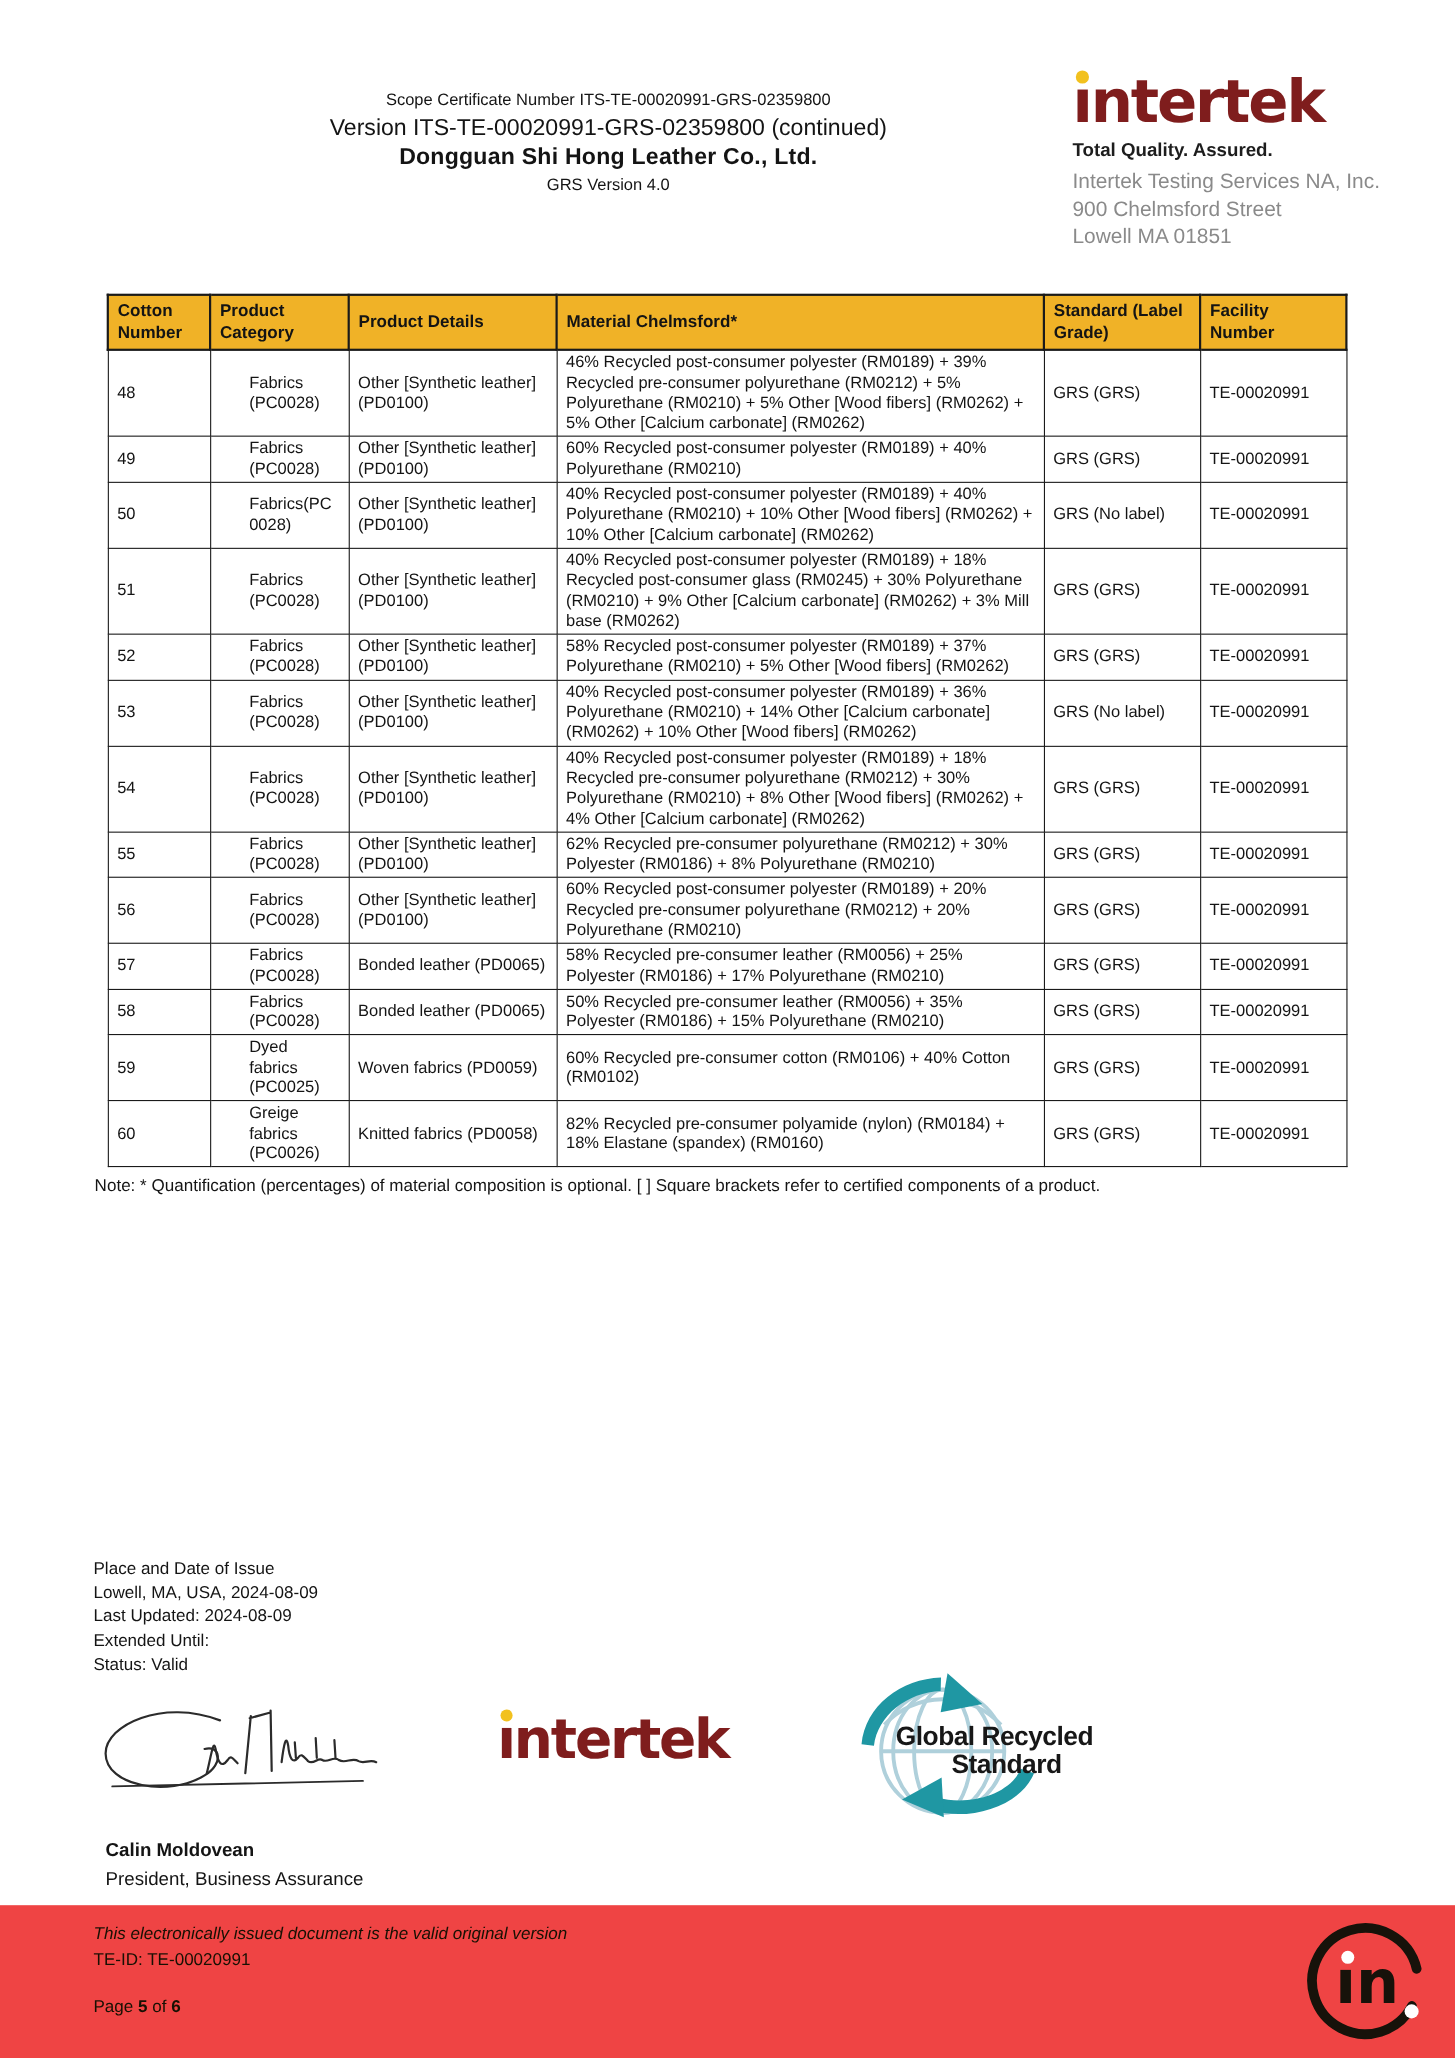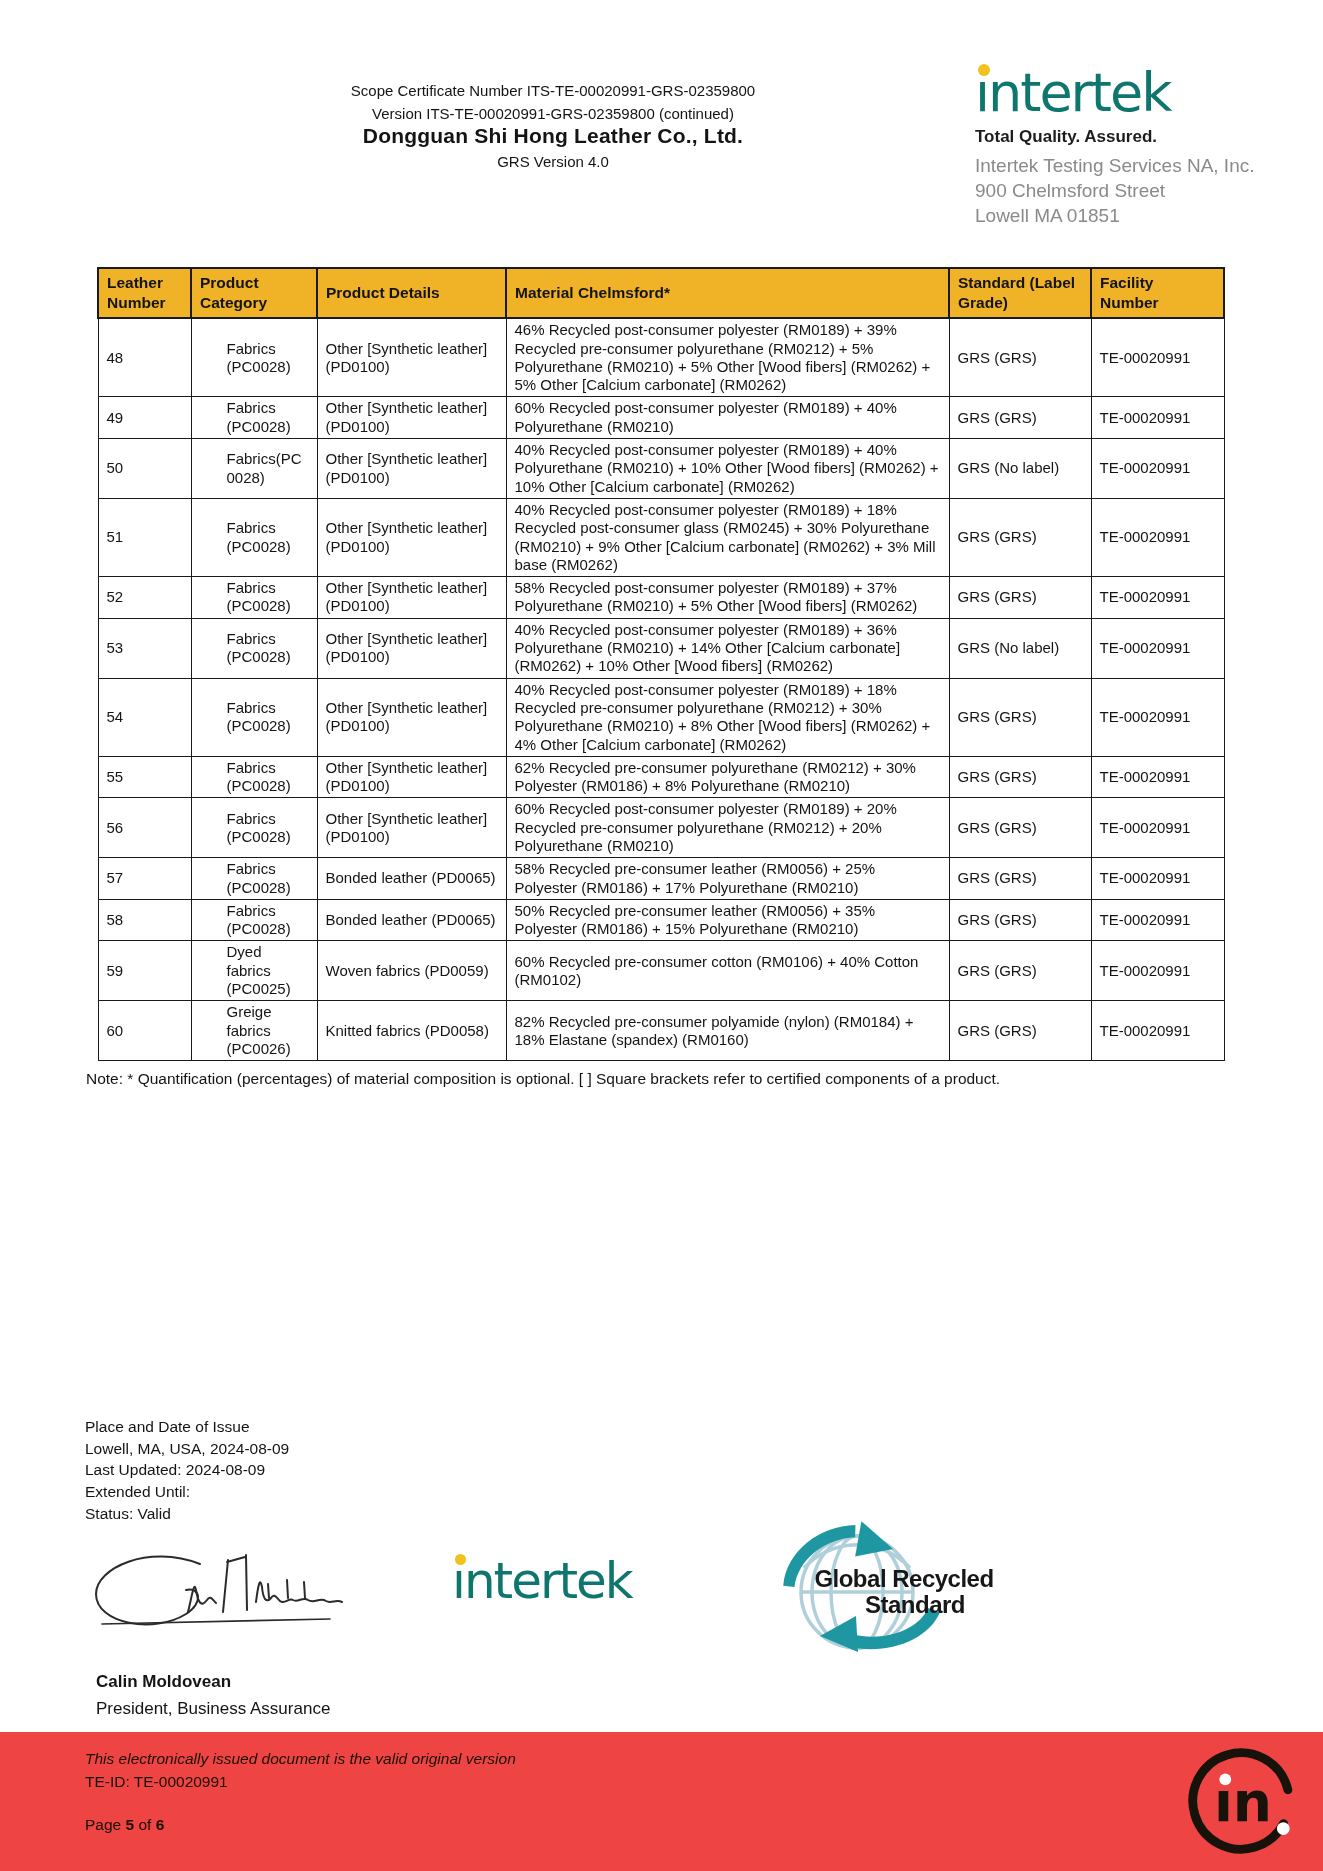--- a/index.html
+++ b/index.html
@@ -5,27 +5,27 @@
   html,body { margin:0; padding:0; background:#e8e8e8; }
   .page {
     position:relative; width:1323px; height:1871px; margin:0 auto;
     background:#ffffff; overflow:hidden;
     font-family:"Liberation Sans", sans-serif; color:#141414;
   }
 
   
   .header-center { position:absolute; left:238px; top:82px; width:630px; text-align:center; }
   .scope-line   { font-size:15px; }
-  .version-line { font-size:15px; margin-top:6px; }
+  .version-line { font-size:21px; margin-top:6px; }
   .company-line { font-size:21px; font-weight:bold; margin-top:2px; letter-spacing:0.2px; }
   .grs-version  { font-size:15px; margin-top:5px; }
 
   .brand { position:absolute; left:975px; top:66px; width:280px; }
   .logotype { position:relative; display:inline-block;
-    font-family:"DejaVu Sans", sans-serif; font-weight:normal; color:#0f766e;
+    font-family:"DejaVu Sans", sans-serif; font-weight:bold; color:#7f1d1d;
     letter-spacing:-2px; line-height:1; }
   .brand .logotype { font-size:54px; }
   .logo-dot { position:absolute; border-radius:50%; background:#F2C11E; }
   .brand .logo-dot { width:12px; height:12px; left:3px; top:-2px; }
   .brand-tagline { font-size:17px; font-weight:bold; color:#1d1d1d; margin-top:7px; }
   .brand-address { font-size:19px; color:#8a8a8a; margin-top:6px; line-height:1.32; }
 
   
   .table-wrap { position:absolute; left:97px; top:267px; width:1126px; }
   table.products { border-collapse:collapse; width:100%; table-layout:fixed; }
@@ -102,21 +102,21 @@
       <colgroup>
         <col class="col-number">
           <col class="col-category">
           <col class="col-details">
         <col class="col-composition">
           <col class="col-standard">
           <col class="col-facility">
       </colgroup>
       <thead>
         <tr>
-          <th>Leather Number</th>
+          <th>Cotton Number</th>
           <th>Product Category</th>
           <th>Product Details</th>
           <th>Material Chelmsford*</th>
           <th>Standard (Label Grade)</th>
           <th>Facility Number</th>
         </tr>
       </thead>
       <tbody id="products-tbody">
           <tr>
             <td class="col-number">48</td>

